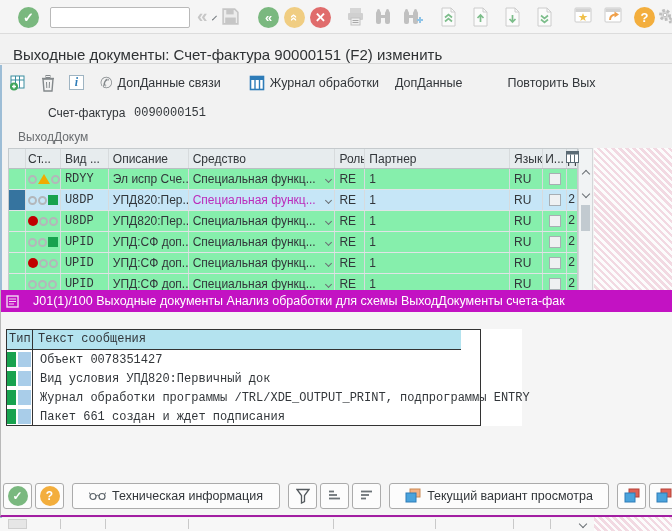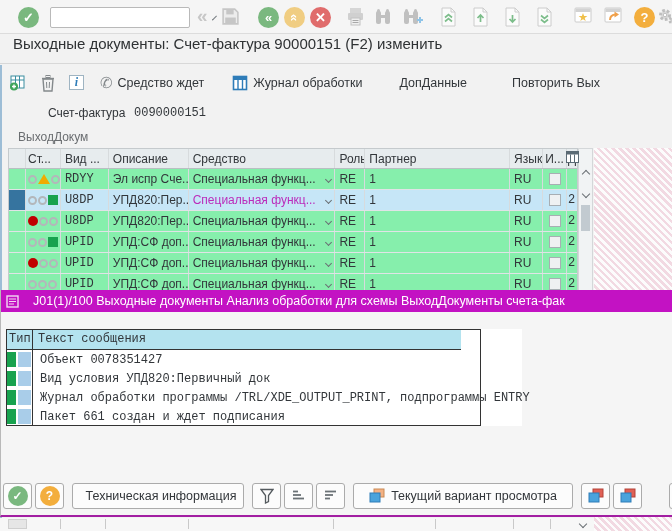--- a/index.html
+++ b/index.html
@@ -15,21 +15,21 @@
   .c-amber { background:#f0cd82; }
   .c-red   { background:#e06c6c; }
   .c-orange{ background:#f3ae3d; }
   .rot-up { transform:rotate(90deg); display:inline-block; }
   .cmd-wrap { position:absolute; left:50px; top:7px; width:140px; height:21px; background:#fff; border:1px solid #b9b9b9; border-radius:2px; display:flex; align-items:center; }
   .cmd { flex:1; border:none; outline:none; height:17px; font-family:"Liberation Sans",sans-serif; font-size:12px; padding:0 4px; background:transparent; }
   .chev { display:inline-block; width:6px; height:6px; border-right:1.5px solid #7c8287; border-bottom:1.5px solid #7c8287; transform:rotate(45deg); margin-right:8px; }
   .gray-chevrons { color:#c7c7c7; font-size:19px; font-weight:bold; }
 
   
-  .titlebar { position:absolute; left:0; top:35px; width:672px; height:29px; border-bottom:1px solid #d8d8d8; display:flex; align-items:flex-start; padding-left:13px; }
+  .titlebar { position:absolute; left:0; top:35px; width:672px; height:29px; border-bottom:1px solid #d8d8d8; display:flex; align-items:flex-end; padding-left:13px; }
   .titlebar span { font-size:15px; color:#2f3234; }
 
   
   .app-toolbar { position:absolute; left:0; top:65px; width:672px; height:35px; display:flex; align-items:center; }
   .at-btn { background:none; border:none; display:flex; align-items:center; gap:5px; font-family:"Liberation Sans",sans-serif; font-size:12.5px; color:#32363a; cursor:default; white-space:nowrap; }
   .info-box { width:15px; height:15px; background:#fff; border:1px solid #9fb4c2; color:#2e7cb8; font-style:italic; font-weight:bold; font-family:"Liberation Serif",serif; font-size:12px; display:flex; align-items:center; justify-content:center; }
   .phone-glyph { color:#84898c; font-size:15px; }
 
   
   .field-row { position:absolute; left:22px; top:106px; display:flex;margin-left:26px; }
@@ -235,32 +235,32 @@
           <rect x="6" y="1.5" width="4" height="2" fill="none" stroke="#84898c"></rect>
           <line x1="6.5" y1="8" x2="6.8" y2="14" stroke="#84898c"></line>
           <line x1="9.5" y1="8" x2="9.2" y2="14" stroke="#84898c"></line>
         </svg>
     </button>
     <button class="at-btn" style="margin-left:13px">
       <span class="info-box">i</span>
     </button>
     <button class="at-btn" style="margin-left:16px">
       <span class="phone-glyph">✆</span>
-      <span>Средство ждет</span>
+      <span>ДопДанные связи</span>
     </button>
     <button class="at-btn" style="margin-left:28px">
       <svg width="16" height="16">
           <rect x="1.5" y="1.5" width="13" height="13" fill="#fff" stroke="#2e7cb8" stroke-width="1.6"></rect>
           <rect x="1.5" y="1.5" width="13" height="3.5" fill="#2e7cb8"></rect>
           <line x1="6" y1="5" x2="6" y2="14.5" stroke="#2e7cb8" stroke-width="1.4"></line>
           <line x1="10.5" y1="5" x2="10.5" y2="14.5" stroke="#2e7cb8" stroke-width="1.4"></line>
         </svg>
       <span>Журнал обработки</span>
     </button>
-    <button class="at-btn" style="margin-left:37px">
+    <button class="at-btn" style="margin-left:16px">
       <span>ДопДанные</span>
     </button>
     <button class="at-btn" style="margin-left:45px">
       <span>Повторить Вых</span>
     </button>
   </div>
 
   <div class="left-line"></div>
 
   <div class="field-row">
@@ -497,21 +497,21 @@
           <span class="circle c-green f-circle">
             <span>✓</span>
           </span>
         </button>
       <button class="f-btn f-icon-only">
           <span class="circle c-orange f-circle">
             <span>?</span>
           </span>
         </button>
       <span class="f-gap"></span>
-      <button class="f-btn" style="width:172px">
+      <button class="f-btn" style="width:208px">
         <svg width="17" height="11">
             <circle cx="4" cy="6.5" r="3" fill="none" stroke="#5a6268" stroke-width="1.2"></circle>
             <circle cx="13" cy="6.5" r="3" fill="none" stroke="#5a6268" stroke-width="1.2"></circle>
             <path d="M7 6q1.5-1.5 3 0M1.3 4.5L.3 2.5M15.7 4.5l1-2" stroke="#5a6268" fill="none"></path>
           </svg>
         <span>Техническая информация</span>
       </button>
       <span class="f-gap"></span>
       <button class="f-btn f-icon-only">
         <svg width="14" height="16">

